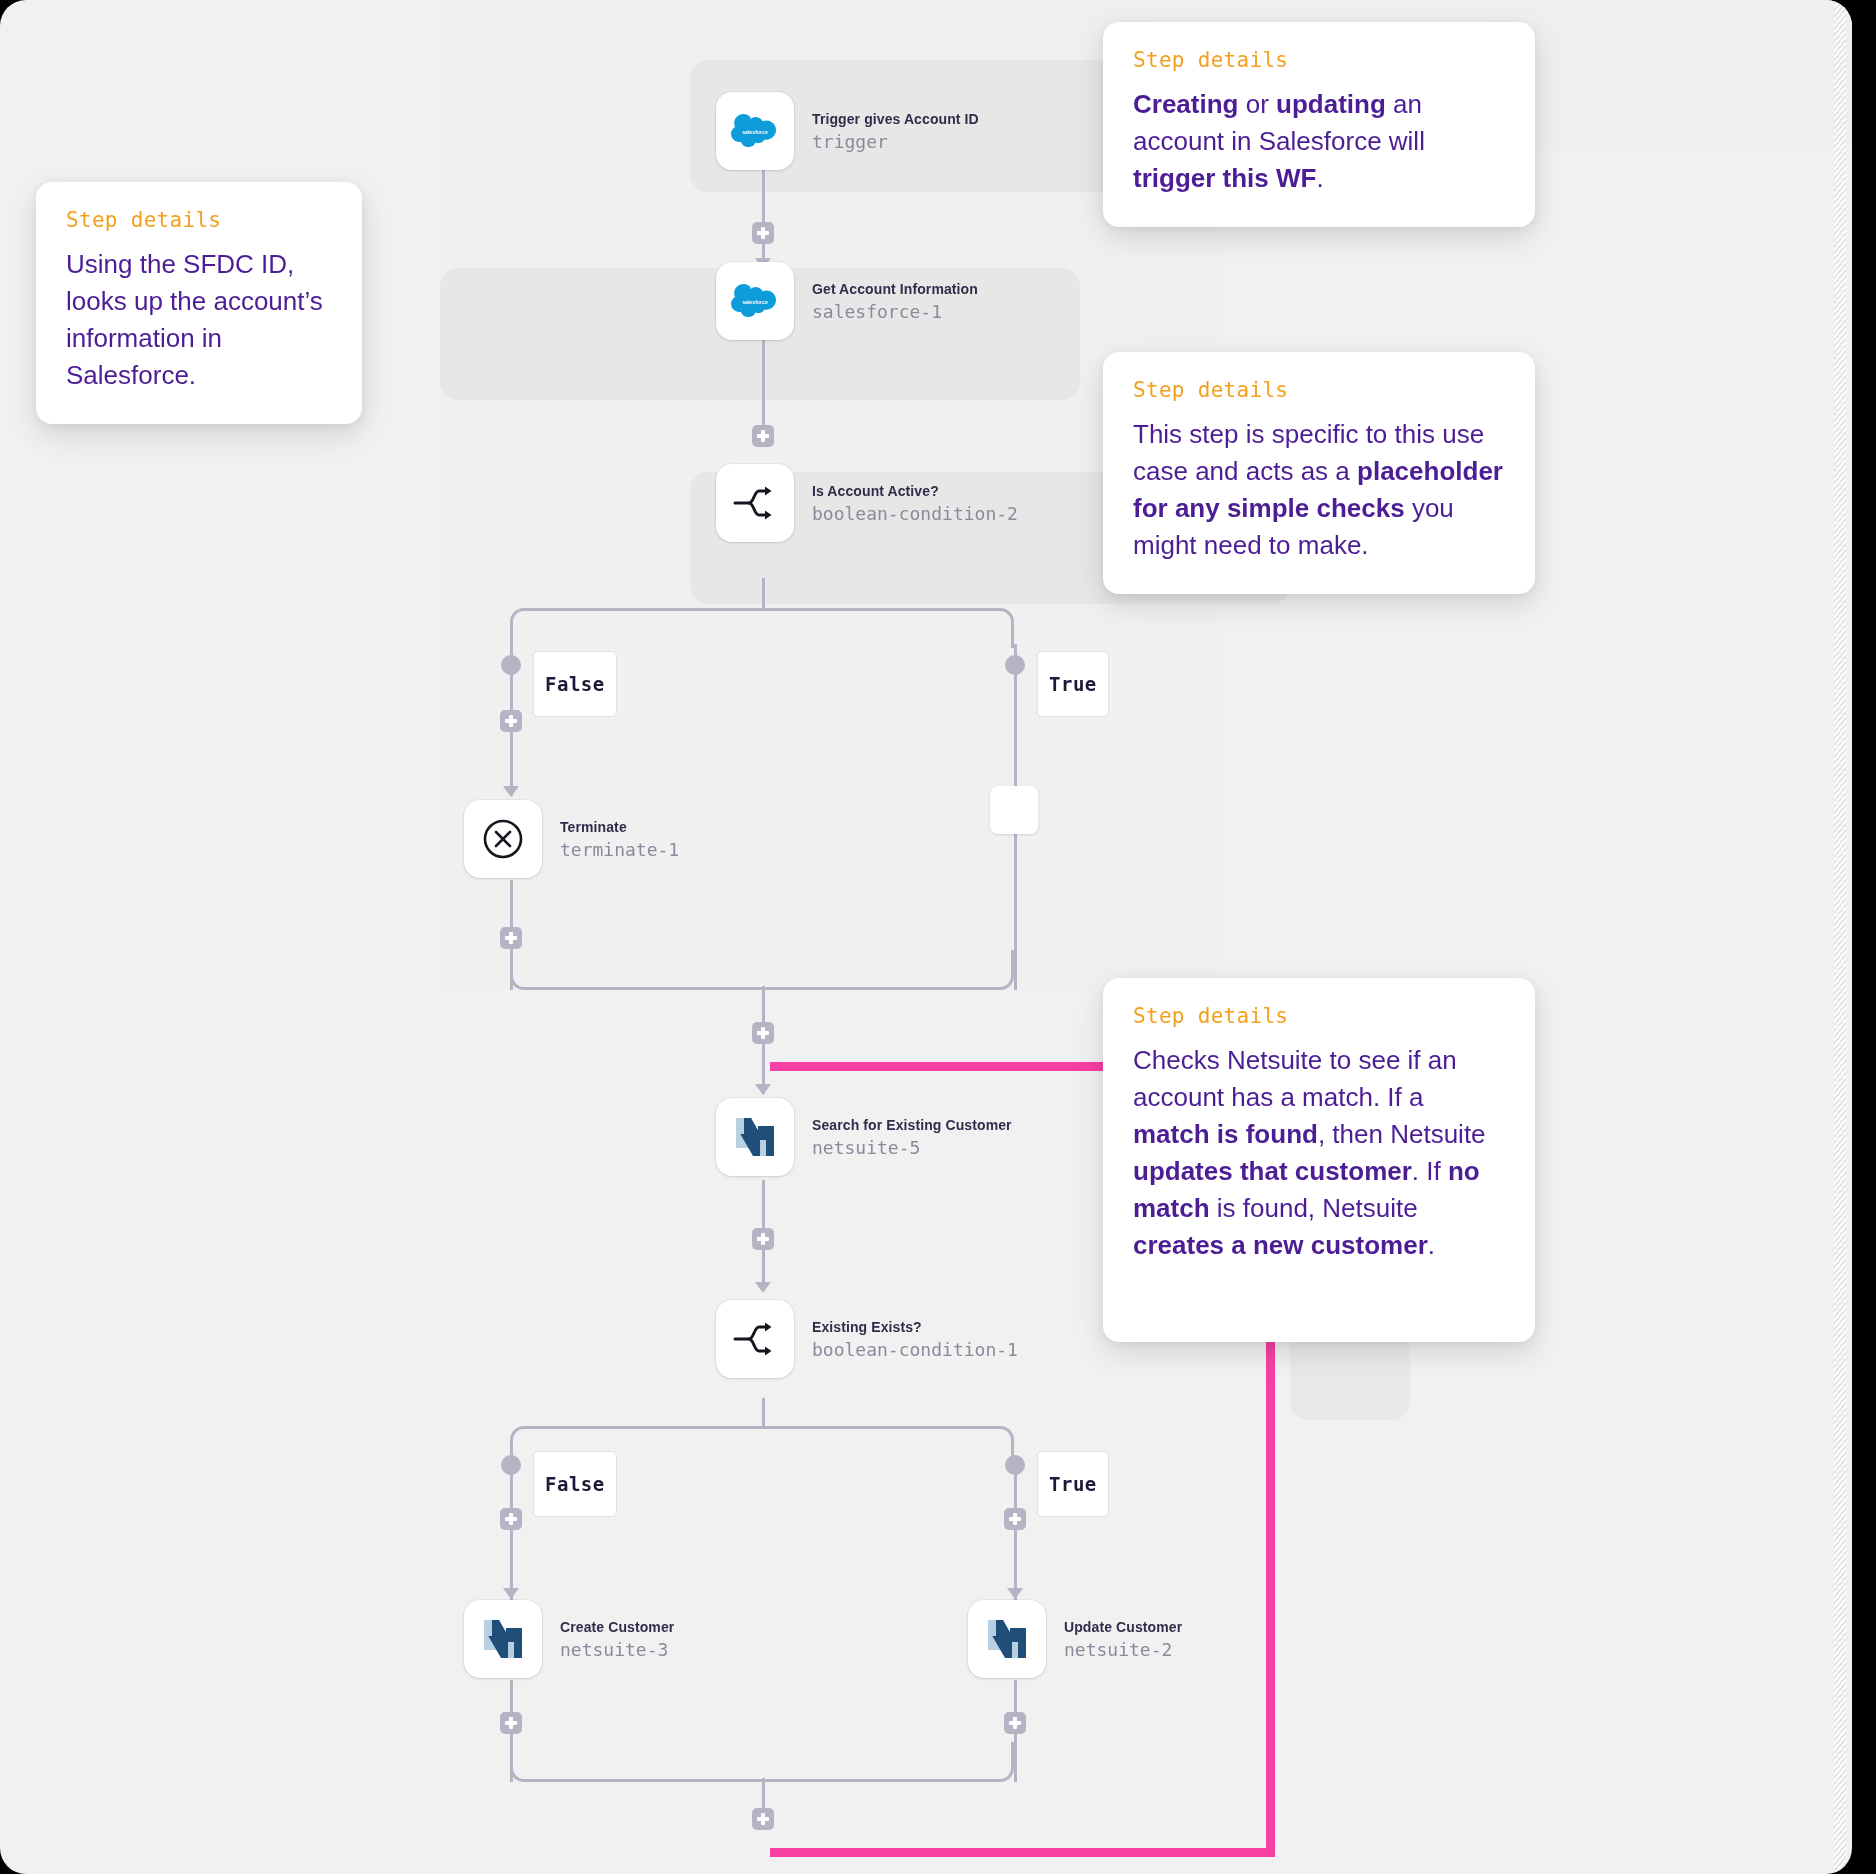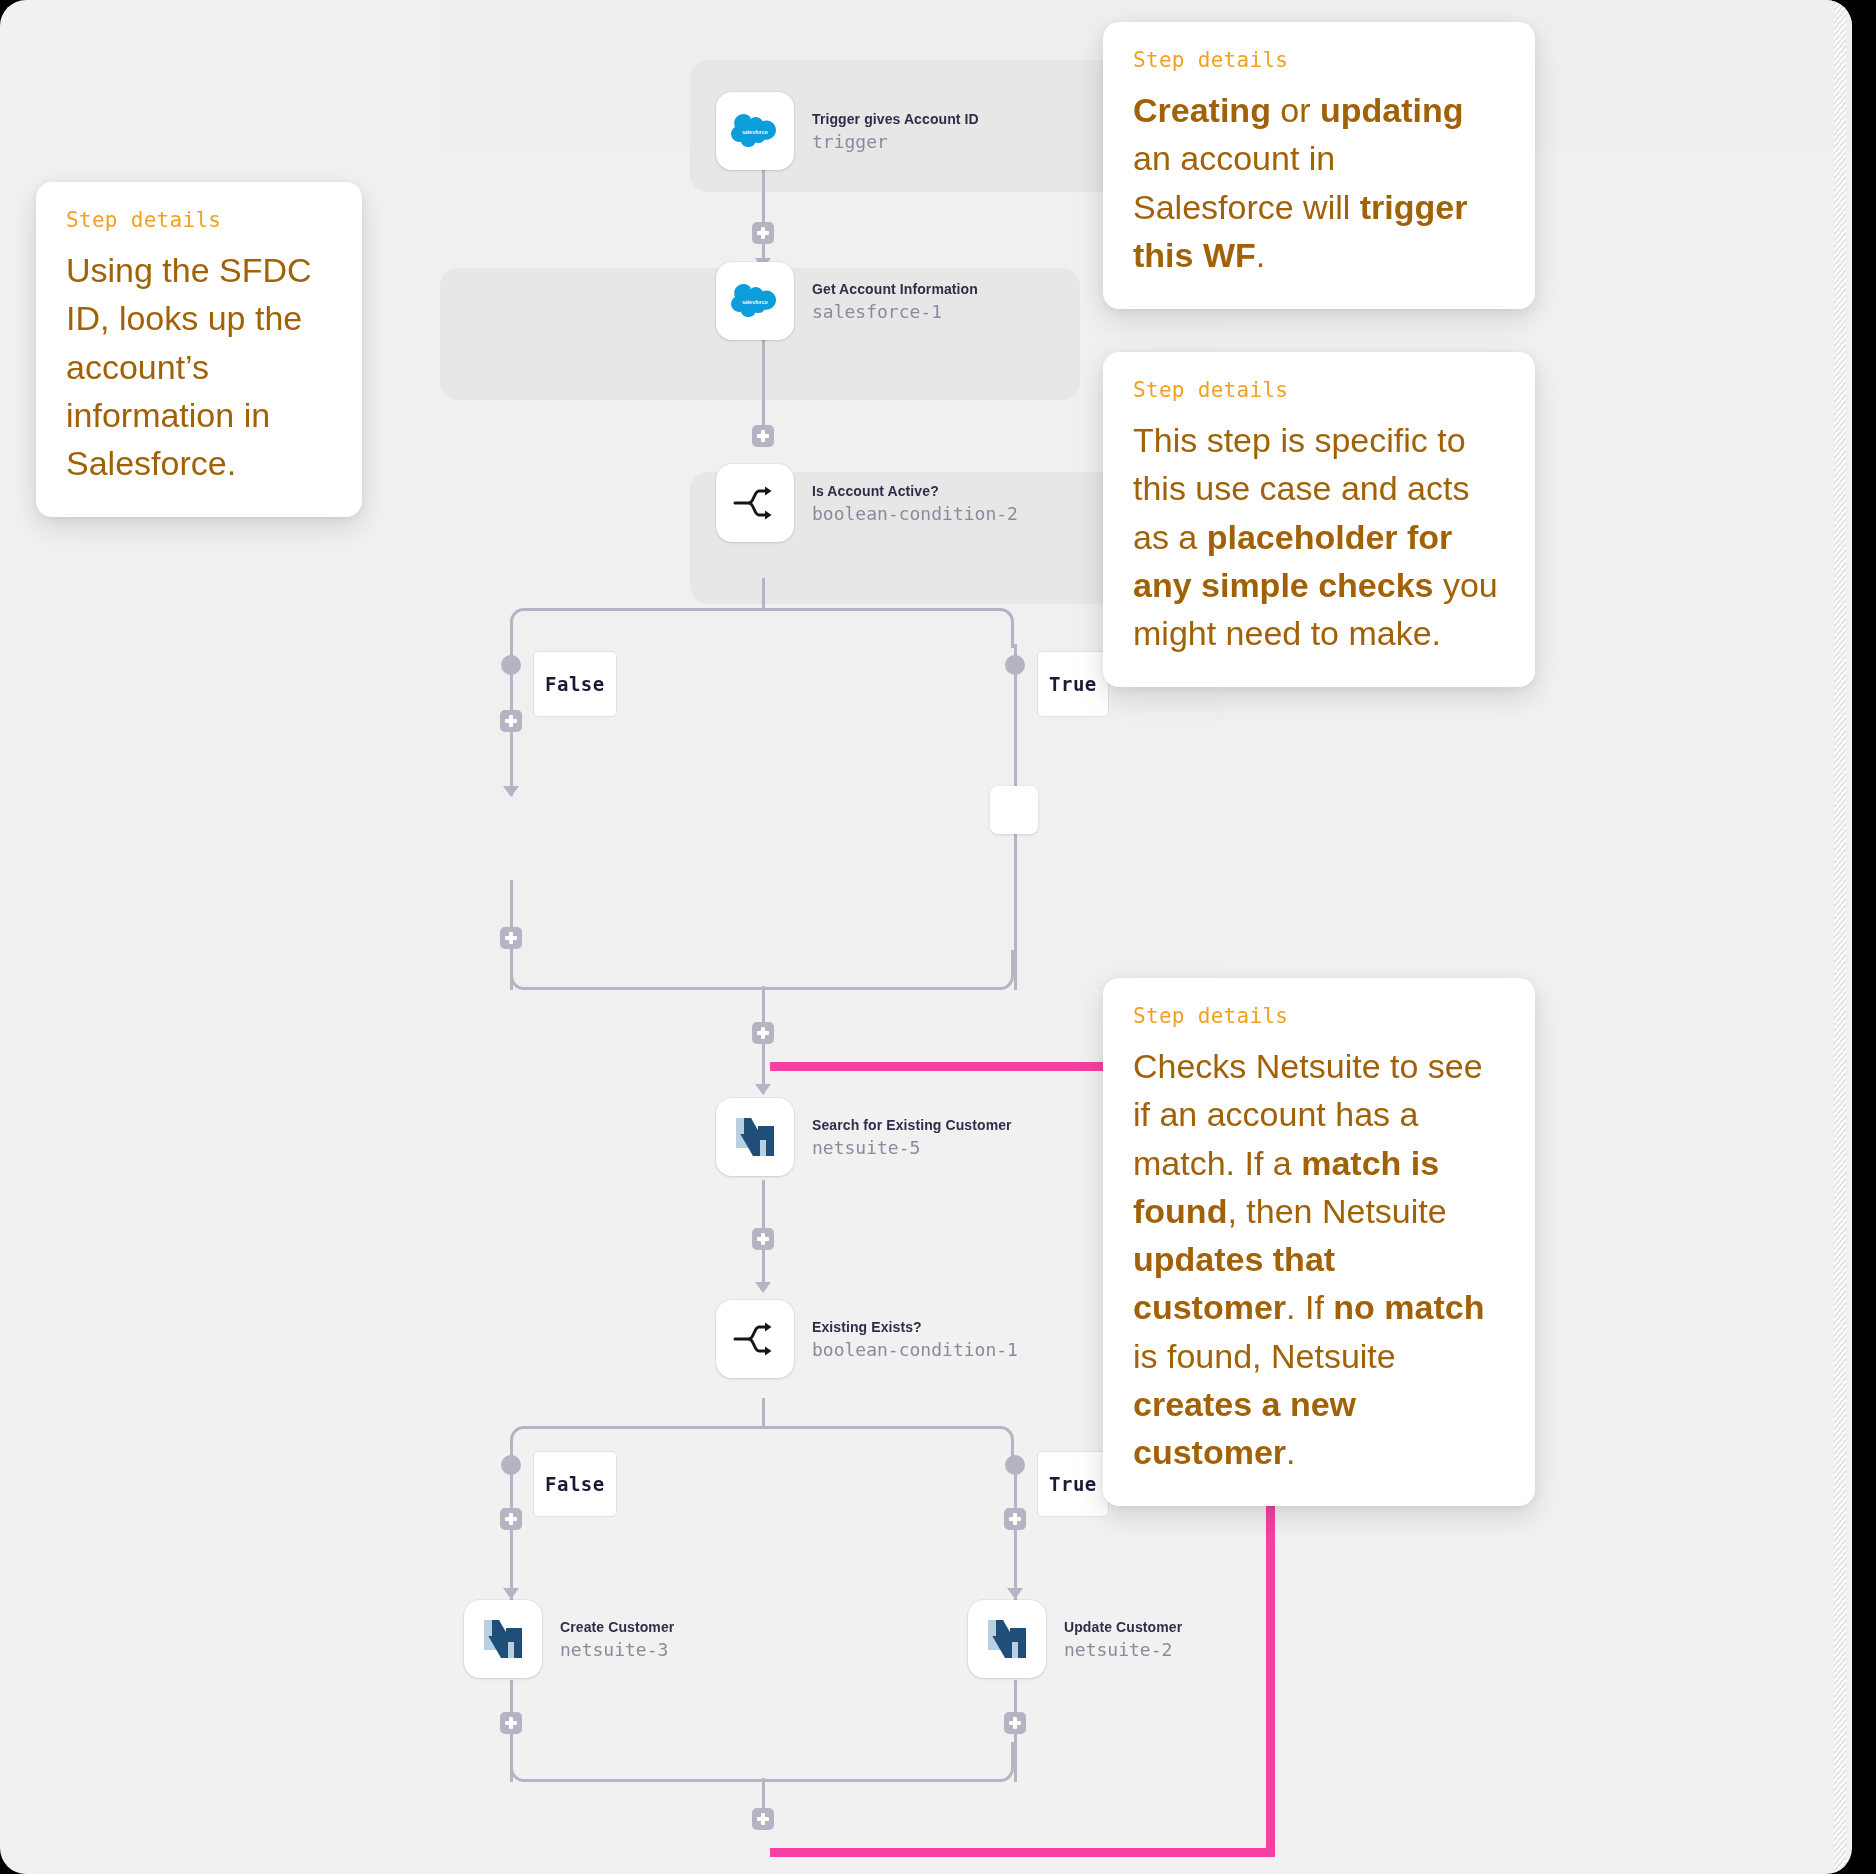--- a/index.html
+++ b/index.html
@@ -183,23 +183,23 @@
     padding: 26px 30px 30px 30px;
   }
   .callout-label {
     font-family: "DejaVu Sans Mono", "Liberation Mono", monospace;
     font-size: 21px;
     color: #f2a01e;
     margin-bottom: 14px;
     letter-spacing: .3px;
   }
   .callout-body {
-    font-size: 34px;
+    font-size: 26px;
     line-height: 1.42;
-    color: #a16207;
+    color: #4c1d95;
     font-weight: 400;
   }
   .callout-body b { font-weight: 700; }
 
   .c1 { left: 1103px; top: 22px;   width: 432px; }
   .c2 { left: 36px;   top: 182px;  width: 326px; }
   .c3 { left: 1103px; top: 352px;  width: 432px; }
   .c4 { left: 1103px; top: 978px;  width: 432px; min-height: 364px; }
 </style>
 </head>
@@ -335,20 +335,34 @@
             <path d="M33 27.5 L39.5 32 L33 36.5 Z" fill="#15151f"></path>
           </svg>
         </span>
       </div>
       <div class="node-text">
         <div class="node-title">Is Account Active?</div>
         <div class="node-sub">boolean-condition-2</div>
       </div>
     </div>
 
+    <div class="node" style="left:464px; top:800px;">
+      <div class="node-icon">
+        <span class="term-ico">
+          <svg viewBox="0 0 44 44" width="44" height="44" aria-hidden="true">
+            <circle cx="22" cy="22" r="18" fill="none" stroke="#15151f" stroke-width="2.6"></circle>
+            <path d="M15 15 L29 29 M29 15 L15 29" stroke="#15151f" stroke-width="2.6" stroke-linecap="round"></path>
+          </svg>
+        </span>
+      </div>
+      <div class="node-text">
+        <div class="node-title">Terminate</div>
+        <div class="node-sub">terminate-1</div>
+      </div>
+    </div>
 
     <div class="node" style="left:716px; top:1098px;">
       <div class="node-icon">
         <span class="ns-logo">
           <svg viewBox="0 0 46 46" width="46" height="46" aria-hidden="true">
             <rect x="4" y="4" width="16" height="30" fill="#b9cfe2"></rect>
             <rect x="26" y="12" width="16" height="30" fill="#1f4e79"></rect>
             <path d="M6 4 H19 L34 30 V42 H21 L6 16 Z" fill="#1f4e79"></path>
             <path d="M6 4 H12 V20 H6 Z" fill="#b9cfe2"></path>
             <path d="M28 26 H34 V42 H28 Z" fill="#b9cfe2"></path>

